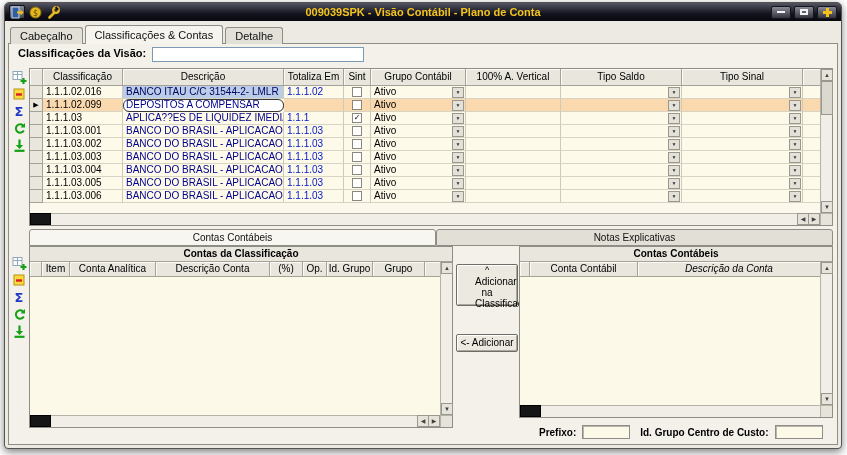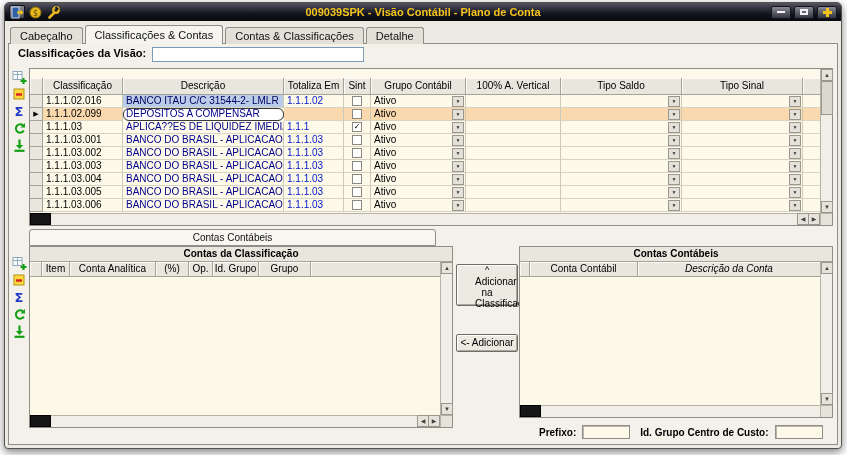--- a/index.html
+++ b/index.html
@@ -48,21 +48,21 @@
 
   .vtoolbar { position:absolute; left:1px; width:18px; display:flex; flex-direction:column;
     gap:2px; align-items:center; }
   .tool-icon { width:16px; height:15px; display:flex; align-items:center; justify-content:center; }
   .sum-glyph { color:#2038c8; font-weight:bold; font-size:13px; font-family:"DejaVu Sans",sans-serif; }
 
   
   .main-grid { position:absolute; left:20px; top:24px; right:4px; height:158px;
     border:1px solid #8f8d85; background:#fcf9ec; }
   .grid-inner { position:absolute; left:0; top:0; right:12px; bottom:12px; overflow:hidden; }
-  .grid-header { display:flex; height:17px;margin-top:9px; }
+  .grid-header { display:flex; height:17px; }
   .hcell { background:#e9e6de; border-right:1px solid #a5a298; border-bottom:1px solid #a5a298;
     box-shadow:inset 1px 1px 0 #fbfaf7; text-align:center; line-height:16px;
     font-size:10px; color:#000; white-space:nowrap; overflow:hidden; flex:none; }
   .cell { border-right:1px solid #cdcaba; padding:0 3px; white-space:nowrap;
     overflow:hidden; font-size:10px; flex:none; }
   .grid-row { display:flex; height:13px; background:#fdfaea; }
   .grid-row .cell { border-bottom:1px solid #d7d4c5; line-height:12px; }
   .grid-row.selected .cell { background:#fbd9ae; }
   .ind-cell { background:#e9e6de; border-right:1px solid #a5a298; border-bottom:1px solid #a5a298;
     text-align:center; line-height:12px; font-size:7px; color:#000; flex:none; }
@@ -177,21 +177,20 @@
           <svg width="9" height="9">
             <path d="M4.5 0v9M0 4.5h9" stroke="#f2c21a" stroke-width="3"></path>
           </svg>
         </span>
     </div>
   </div>
 
   <div class="tabstrip">
     <div class="tab">Cabeçalho</div>
     <div class="tab active">Classificações &amp; Contas</div>
-    <div class="tab">Contas &amp; Classificações</div>
     <div class="tab">Detalhe</div>
   </div>
 
   <div class="content">
 
     <div class="filter-row">
       <span class="flabel">Classificações da Visão:</span>
       <input class="finput" type="text" value="" style="">
     </div>
 
@@ -459,20 +458,21 @@
       <div class="hscroll">
         <span class="hthumb"></span>
         <span class="sb-btn hleft">◀</span>
         <span class="sb-btn hright">▶</span>
       </div>
       <div class="sb-corner"></div>
     </div>
 
     <div class="bottom-tabs">
       <div class="btab first active">Contas Contábeis</div>
+      <div class="btab second">Notas Explicativas</div>
     </div>
 
     <div class="vtoolbar" style="top:212px">
       <span class="tool-icon">
           <svg width="15" height="15">
             <rect x="1" y="1.5" width="9" height="8" fill="#fff" stroke="#8fa7bc"></rect>
             <path d="M1 4.5h9M5.5 1.5v8" stroke="#8fa7bc"></path>
             <path d="M11.5 8v6M8.5 11h6" stroke="#15a015" stroke-width="2.2"></path>
           </svg>
         </span>
@@ -499,20 +499,21 @@
           </svg>
         </span>
     </div>
 
     <div class="panel left-panel">
       <div class="panel-title">Contas da Classificação</div>
       <div class="panel-header">
           <div class="hcell lp-ind"></div>
           <div class="hcell lp-item">Item</div>
           <div class="hcell lp-analitica">Conta Analítica</div>
+          <div class="hcell lp-desc">Descrição Conta</div>
           <div class="hcell lp-pct">(%)</div>
           <div class="hcell lp-op">Op.</div>
           <div class="hcell lp-idgrupo">Id. Grupo</div>
           <div class="hcell lp-grupo">Grupo</div>
           <div class="hcell lp-fill"></div>
         </div>
       <div class="panel-body"></div>
       <div class="vscroll">
         <span class="sb-btn up">▲</span>
         <span class="sb-btn down">▼</span>

